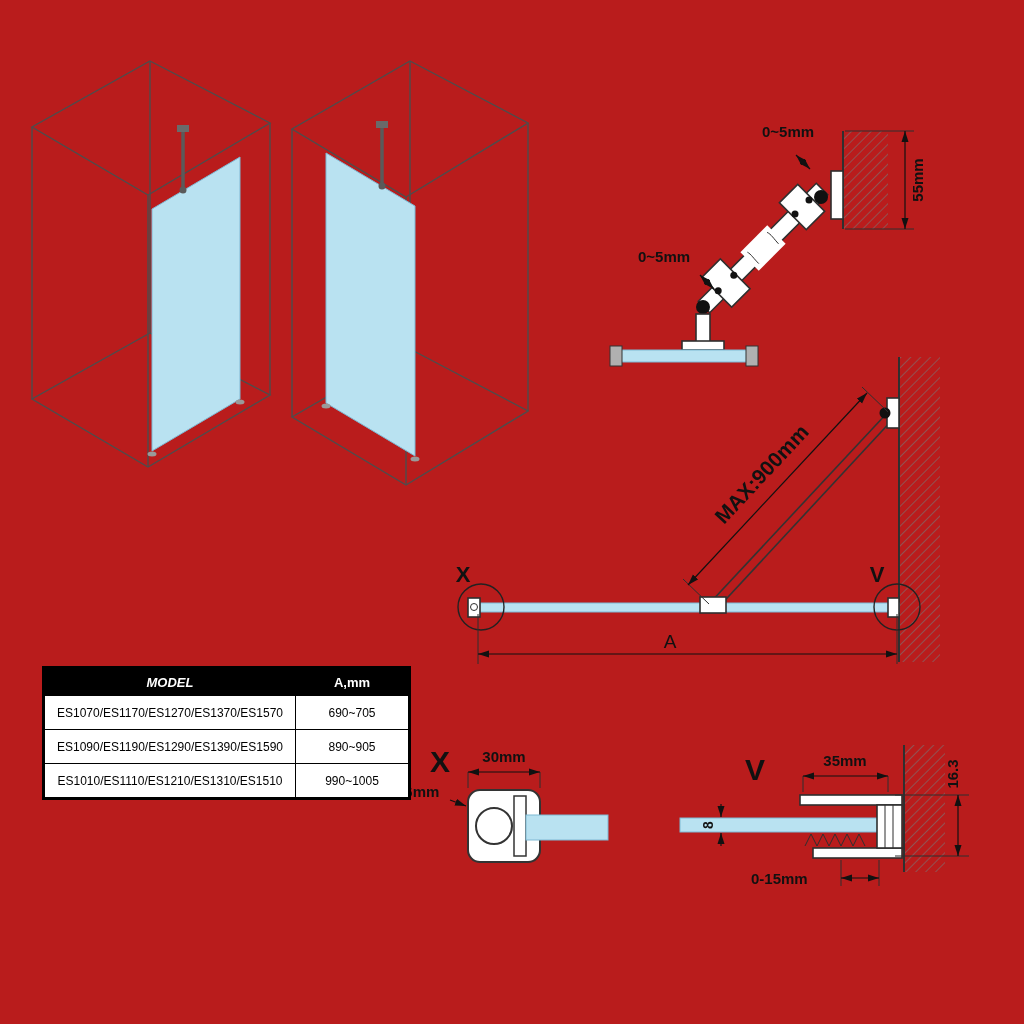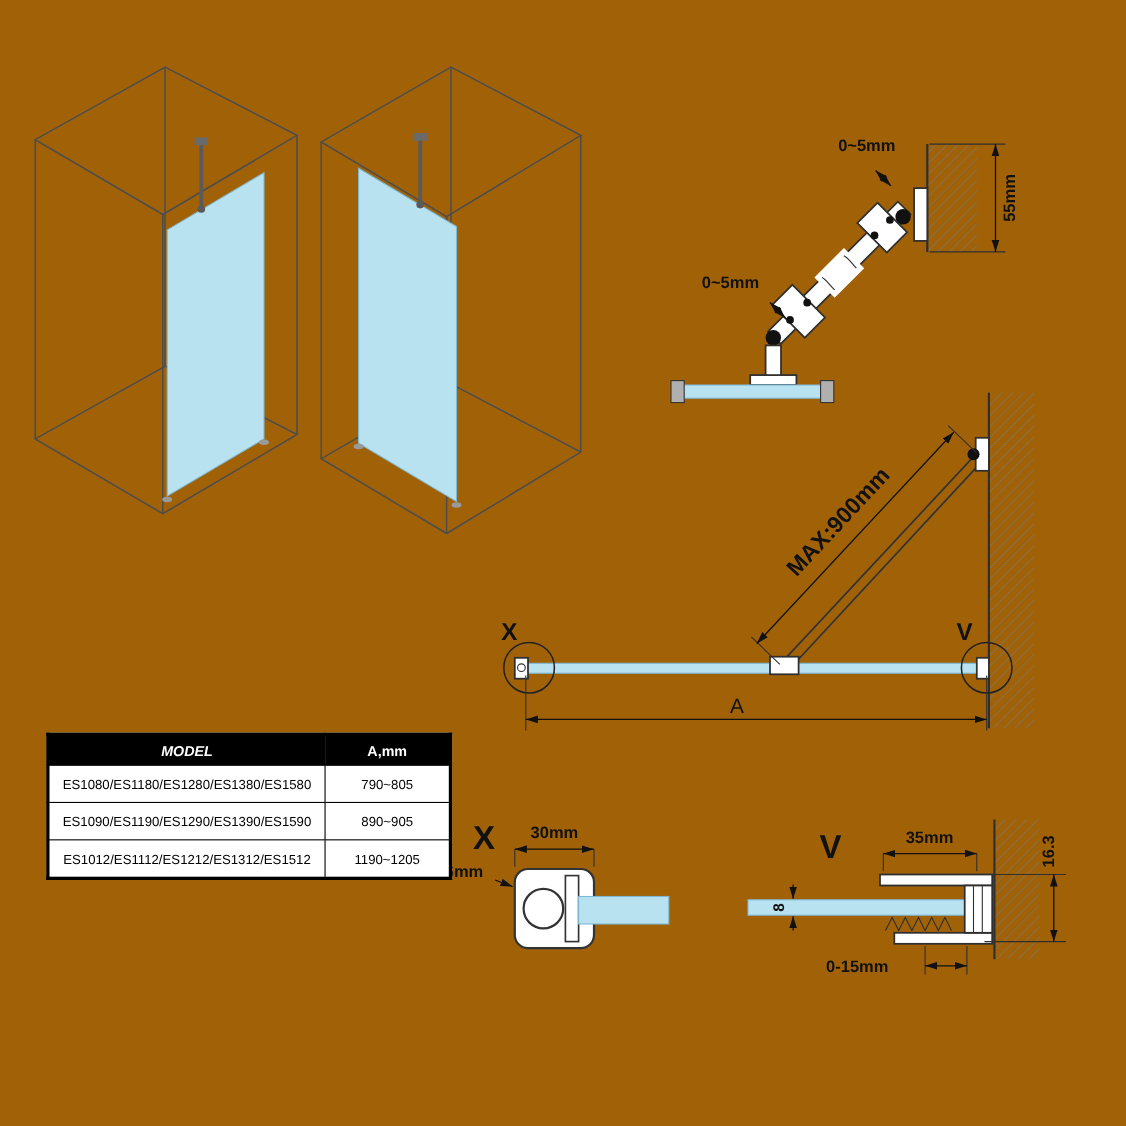--- a/index.html
+++ b/index.html
@@ -1,17 +1,17 @@
 <!DOCTYPE html>
 <html><head>
 <meta charset="utf-8">
 <style>
   html,body{margin:0;padding:0;}
   body{font-family:"Liberation Sans",sans-serif;background:#fff;}
-  #canvas{position:relative;width:1024px;height:1024px;background:#a16207;overflow:hidden;}
+  #canvas{position:relative;width:1024px;height:1024px;background:#b91c1c;overflow:hidden;}
   .abs{position:absolute;}
   svg text{font-family:"Liberation Sans",sans-serif;fill:#111;}
   .dim{font-size:15px;font-weight:bold;}
   .dim14{font-size:14px;font-weight:bold;}
   .dimlg{font-size:21px;font-weight:bold;}
   .letter{font-size:30px;font-weight:bold;}
   .letter-sm{font-size:22px;font-weight:bold;}
   .dima{font-size:19px;}
   .edge{stroke:#4d4d4d;stroke-width:1.4;fill:none;}
   .glass{fill:#b9e2f1;stroke:#7eb9d4;stroke-width:1;}
@@ -244,27 +244,27 @@
 
   <table class="model-table">
     <thead>
       <tr>
         <th class="col-model">MODEL</th>
         <th class="col-a">A,mm</th>
       </tr>
     </thead>
     <tbody>
       <tr>
-        <td>ES1080/ES1180/ES1280/ES1380/ES1580</td>
-        <td>790~805</td>
+        <td>ES1070/ES1170/ES1270/ES1370/ES1570</td>
+        <td>690~705</td>
       </tr>
       <tr>
         <td>ES1090/ES1190/ES1290/ES1390/ES1590</td>
         <td>890~905</td>
       </tr>
       <tr>
-        <td>ES1012/ES1112/ES1212/ES1312/ES1512</td>
-        <td>1190~1205</td>
+        <td>ES1010/ES1110/ES1210/ES1310/ES1510</td>
+        <td>990~1005</td>
       </tr>
     </tbody>
   </table>
 
 </div>
 
 </body></html>

